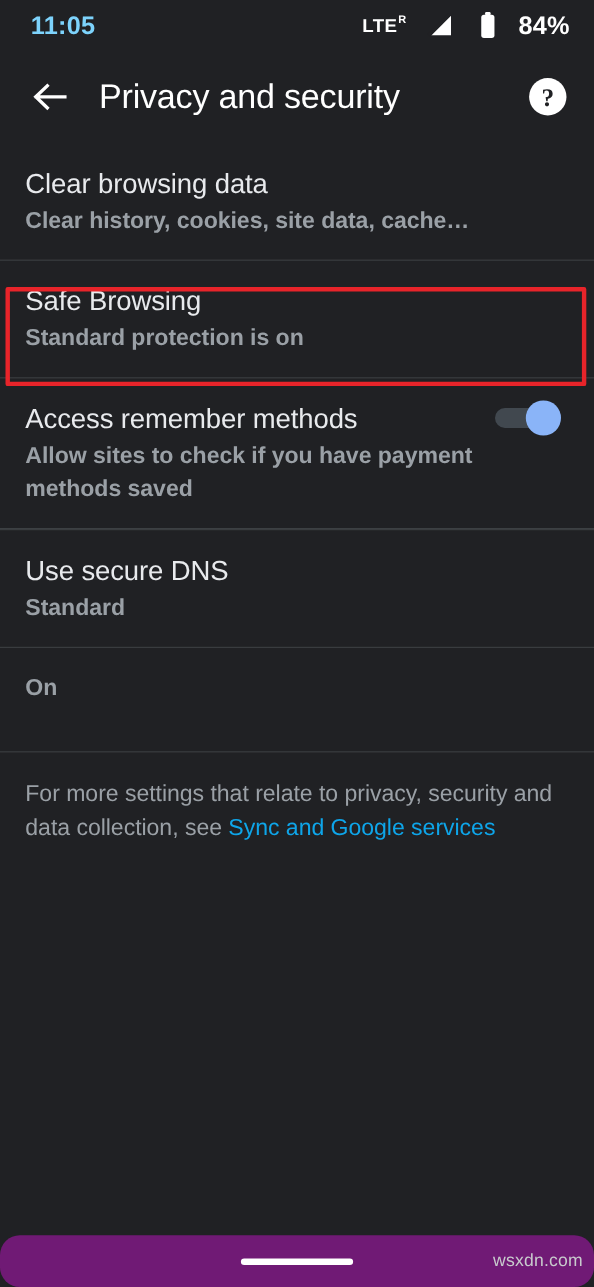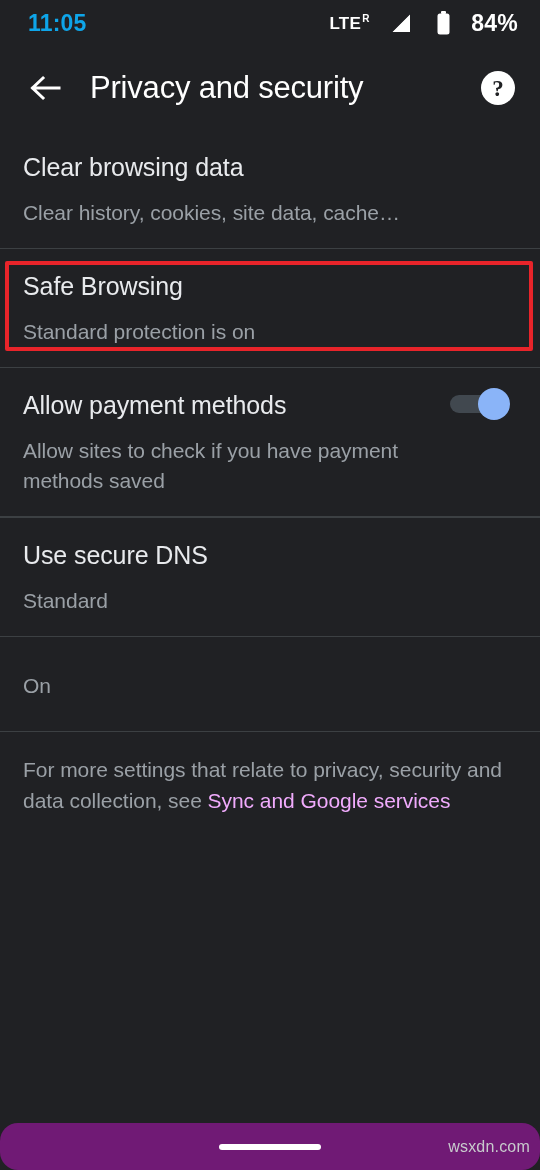--- a/index.html
+++ b/index.html
@@ -17,21 +17,21 @@
   }
 
   
   .status-bar {
     height:46px;
     display:flex; align-items:center; justify-content:space-between;
     padding:0 22px 0 28px;
     flex:0 0 auto;
   }
   .status-time {
-    color:#0ea5e9; font-size:23px; font-weight:bold; letter-spacing:0.2px;
+    color:#7dd3fc; font-size:23px; font-weight:bold; letter-spacing:0.2px;
   }
   .status-right {
     display:flex; align-items:center; gap:20px;
   }
   .lte-wrap { display:flex; align-items:flex-start; color:#fff; }
   .lte-text { font-size:17px; font-weight:bold; letter-spacing:0.3px; line-height:1; }
   .lte-sup { font-size:10px; font-weight:bold; line-height:1; margin-left:1px; position:relative; top:-1px;}
   .signal-icon { display:block; }
   .battery-icon { display:block; margin-left:3px; }
   .status-batt { color:#fff; font-size:23px; font-weight:bold; letter-spacing:0.2px; }
@@ -84,22 +84,23 @@
     color:#e8eaed;
     font-size:25px;
     line-height:34px;
     font-weight:normal;
     letter-spacing:-0.1px;
   }
   .row-sub {
     color:#9aa0a6;
     font-size:21px;
     line-height:30px;
-    margin-top:14px;
+    margin-top:2px;
     letter-spacing:-0.05px;
+    font-weight:bold;
   }
   .divider {
     height:1px;
     background:#3c4043;
     width:100%;
   }
 
   
   .toggle {
     flex:0 0 auto;
@@ -123,21 +124,21 @@
   }
 
   
   .footer-note {
     padding:22px 26px 20px 23px;
     color:#9aa0a6;
     font-size:21px;
     line-height:31px;
     letter-spacing:-0.05px;
   }
-  .footer-link { color:#f0abfc; }
+  .footer-link { color:#0ea5e9; }
 
   
   .highlight-box {
     position:absolute;
     left:5px; top:131px;
     width:528px; height:90px;
     border:4px solid #e8242a;
     border-radius:2px;
     pointer-events:none;
   }
@@ -213,21 +214,21 @@
     <div class="row">
       <div class="row-text">
         <div class="row-title">Safe Browsing</div>
         <div class="row-sub">Standard protection is on</div>
       </div>
     </div>
     <div class="divider"></div>
 
     <div class="row">
       <div class="row-text">
-        <div class="row-title">Allow payment methods</div>
+        <div class="row-title">Access remember methods</div>
         <div class="row-sub">Allow sites to check if you have payment methods saved</div>
       </div>
       <div class="toggle">
         <div class="toggle-track"></div>
         <div class="toggle-thumb"></div>
       </div>
     </div>
     <div class="divider"></div>
 
     <div class="divider"></div>

